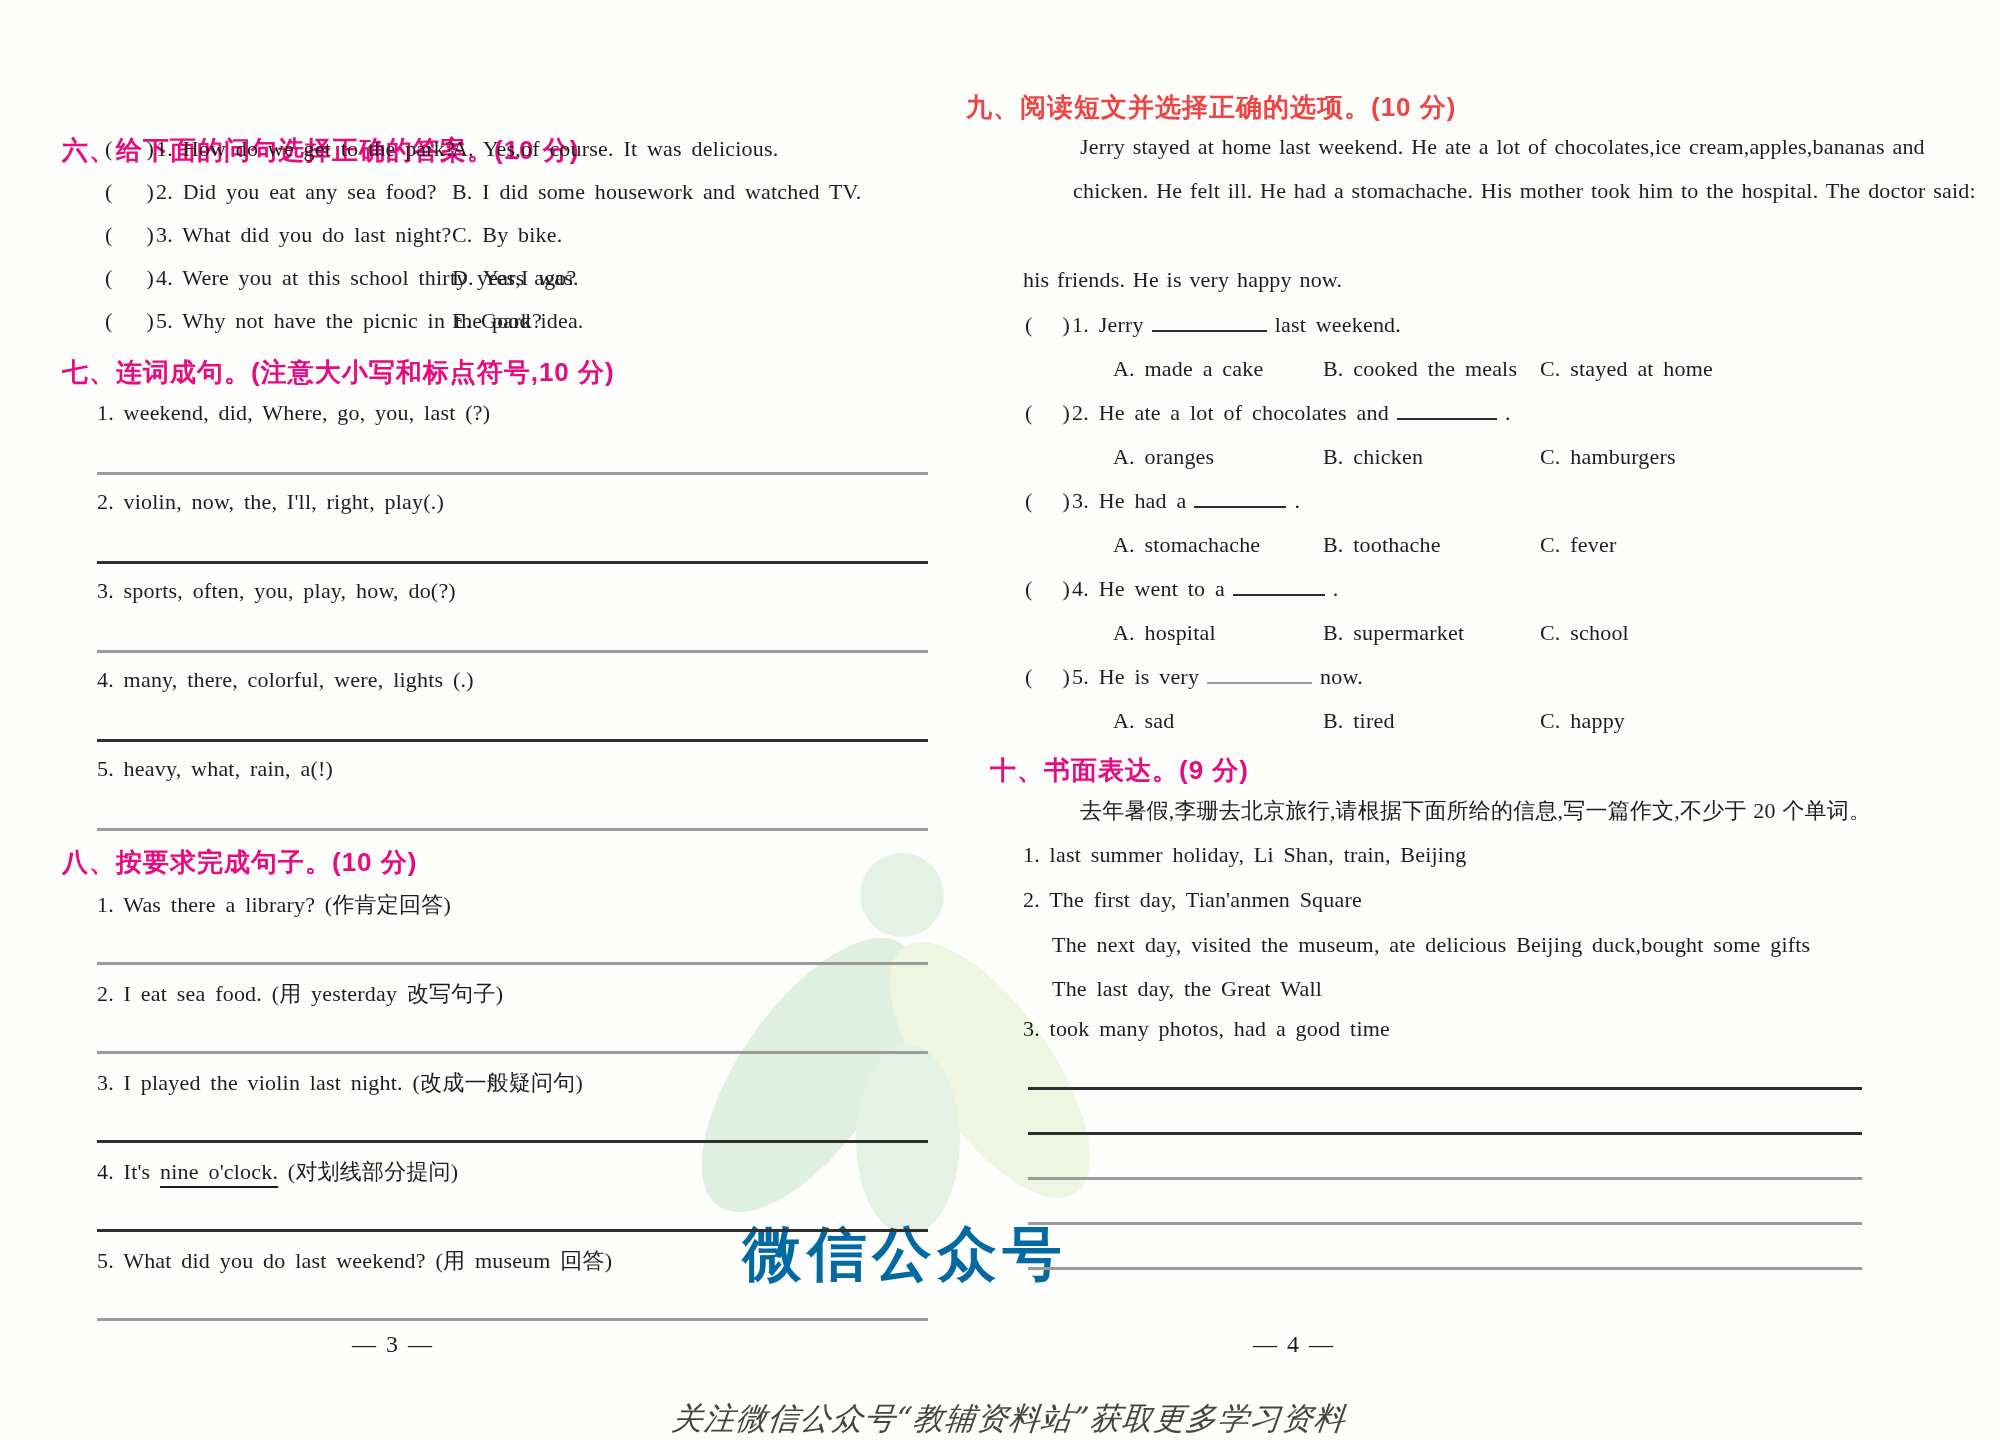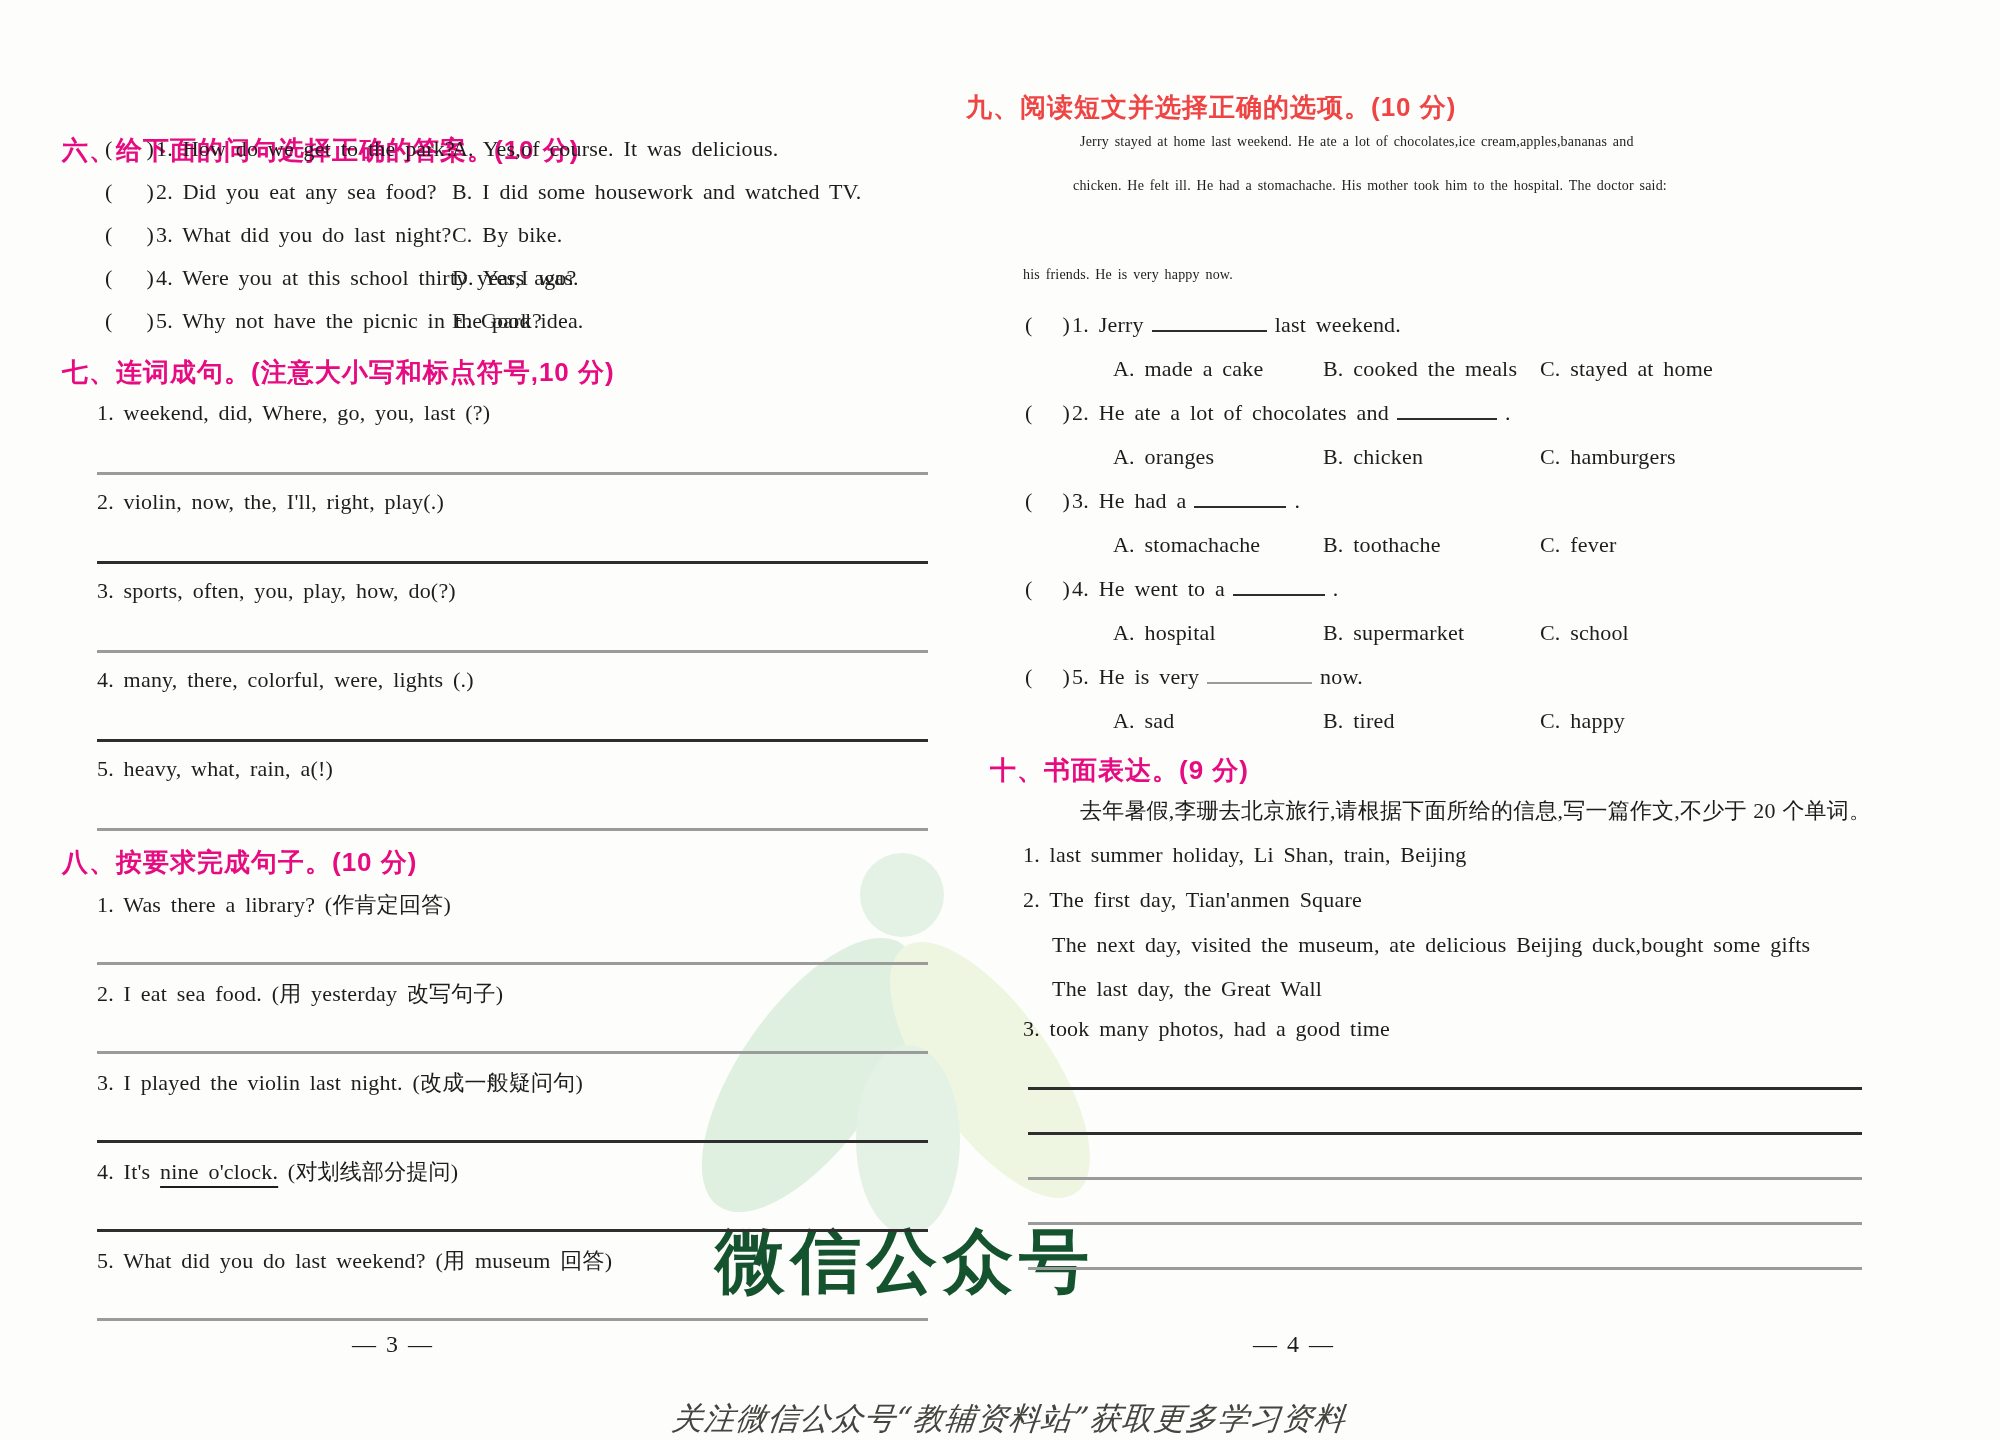--- a/index.html
+++ b/index.html
@@ -3,21 +3,21 @@
 <meta charset="utf-8">
 <style>
   html,body{margin:0;padding:0;background:#e8e8e8;}
   #canvas{
     position:relative;width:2000px;height:1440px;background:#fdfdfc;
     overflow:hidden;
     font-family:"Liberation Serif","DejaVu Serif",serif;
     color:#1d1d1d;
   }
   .t{position:absolute;font-size:22px;white-space:nowrap;word-spacing:4px;letter-spacing:.2px;z-index:2;}
-  .passage{word-spacing:2px;font-size:14px;}
+  .passage{word-spacing:2px;font-size:22px;}
   .hdr{
     position:absolute;font-size:26px;font-weight:bold;white-space:nowrap;z-index:2;
     font-family:"Liberation Sans","DejaVu Sans",sans-serif;letter-spacing:1px;
   }
   .paren-gap{display:inline-block;width:34px;}
   .paren-gap.narrow{display:inline-block;width:30px;}
   .qtxt{margin-left:2px;}
   .uline{position:absolute;height:0;border-bottom:3px solid #2e2e2e;z-index:2;}
   .uline.gray{border-bottom:3px solid #9b9b9b;}
   .blank{display:inline-block;height:4px;border-bottom:2px solid #2e2e2e;vertical-align:baseline;margin:0 8px;}
@@ -44,21 +44,21 @@
 <body>
 
 <div id="canvas">
 
   <svg class="wm-svg" style="left:690px;top:840px;" width="430" height="420" viewBox="0 0 430 420">
     <circle cx="212" cy="55" r="42" fill="#e4f2e5"></circle>
     <ellipse cx="120" cy="235" rx="160" ry="70" transform="rotate(-55 120 235)" fill="#dff0e1"></ellipse>
     <ellipse cx="300" cy="230" rx="150" ry="62" transform="rotate(55 300 230)" fill="#eef6e1"></ellipse>
     <ellipse cx="218" cy="300" rx="52" ry="95" fill="#e4f2e5"></ellipse>
   </svg>
-  <div class="cjk-light" style="left:905px;top:1215px;font-size:70px;color:#14532d;letter-spacing:6px;">微信公众号</div>
+  <div class="cjk-light" style="left:905px;top:1215px;font-size:59px;color:#0369a1;letter-spacing:6px;">微信公众号</div>
 
   <div class="hdr" style="left:62px;top:90px;color:#e60b80;margin-top:43px;">六、给下面的问句选择正确的答案。(10 分)</div>
 
   <div class="t" style="left:105px;top:136px;">
     <span><span>(</span><span class="paren-gap"></span><span>)</span></span><span class="qtxt">1. How do we get to the park?</span>
   </div>
   <div class="t" style="left:452px;top:136px;">A. Yes,of course. It was delicious.</div>
 
   <div class="t" style="left:105px;top:179px;">
     <span><span>(</span><span class="paren-gap"></span><span>)</span></span><span class="qtxt">2. Did you eat any sea food?</span>

